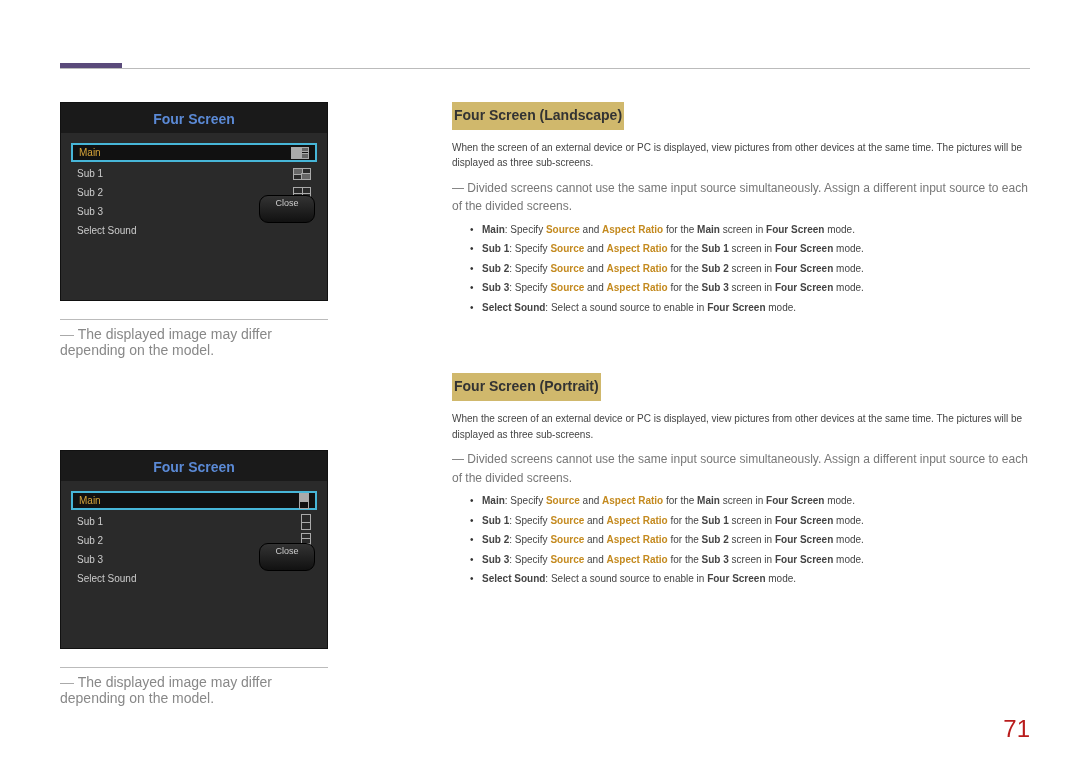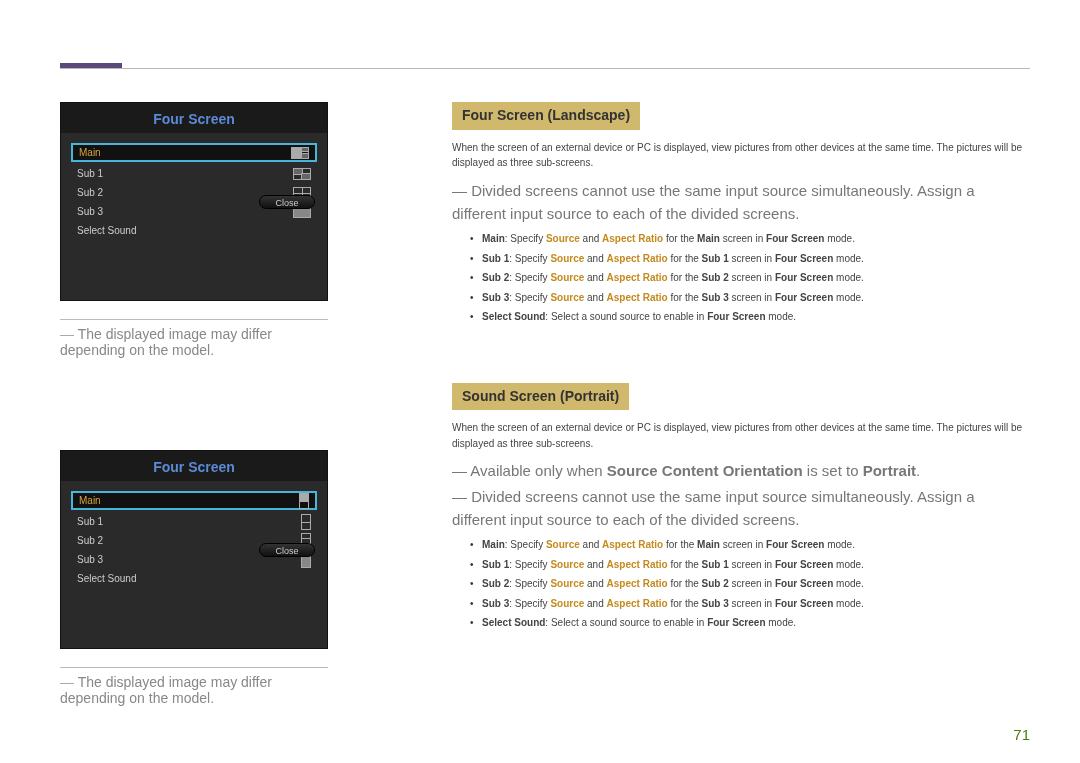--- a/index.html
+++ b/index.html
@@ -24,22 +24,22 @@
     top: 63px;
     left: 60px;
     width: 62px;
     height: 6px;
     background: #5a4a7a;
   }
   .page-number {
     position: absolute;
     bottom: 20px;
     right: 50px;
-    font-size: 15px;
-    color: #4d7c0f;
+    font-size: 24px;
+    color: #b91c1c;
     font-weight: 300;
   }
 
   .left-col {
     position: absolute;
     left: 60px;
     top: 102px;
     width: 280px;
   }
   .right-col {
@@ -117,21 +117,21 @@
   .layout-icon.p-sub2::before { content:"";position:absolute;top:33%;left:0;right:0;height:1px;background:#aaa;}
   .layout-icon.p-sub2::after { content:"";position:absolute;top:66%;left:0;right:0;height:1px;background:#aaa;}
   .layout-icon.p-sub3 { background:#888; }
   .layout-icon.p-sound { border:none; }
 
   .osd-close {
     position: absolute;
     right: 12px;
     top: 92px;
     width: 56px;
-    height: 14px;
+    height: 28px;
     border-radius: 9px;
     background: linear-gradient(#333, #111);
     border: 1px solid #000;
     color: #ccc;
     font-size: 9px;
     text-align: center;
     line-height: 15px;
   }
 
   .caption-sep {
@@ -149,25 +149,25 @@
     color: #aaa;
   }
 
   
   .section-heading {
     display: inline-block;
     background: #d0b86c;
     color: #333;
     font-size: 14px;
     font-weight: 600;
-    padding: 3px 10px;
+    padding: 3px 2px;
     margin-bottom: 10px;
   }
   .para { margin-bottom: 8px; }
-  .note-line { color: #777; font-size: 15px; margin: 2px 0 2px 0; }
+  .note-line { color: #777; font-size: 12px; margin: 2px 0 2px 0; }
   .note-line::before { content:"― "; }
   ul.bullets { list-style: none; margin: 6px 0 0 18px; }
   ul.bullets li { position: relative; padding-left: 12px; margin-bottom: 4px; }
   ul.bullets li::before { content:"•"; position:absolute; left:0; color:#333; }
   .b { font-weight: 700; }
   .bo { font-weight: 700; color: #c48a1f; margin-top: 44px; }
 
   .section2 { margin-top: 58px; }
   .left-block2 { margin-top: 92px; }
 </style>
@@ -248,23 +248,22 @@
   <ul class="bullets">
     <li><span class="b">Main</span><span>: Specify </span><span class="bo">Source</span><span> and </span><span class="bo">Aspect Ratio</span><span> for the </span><span class="b">Main</span><span> screen in </span><span class="b">Four Screen</span><span> mode.</span></li>
     <li><span class="b">Sub 1</span><span>: Specify </span><span class="bo">Source</span><span> and </span><span class="bo">Aspect Ratio</span><span> for the </span><span class="b">Sub 1</span><span> screen in </span><span class="b">Four Screen</span><span> mode.</span></li>
     <li><span class="b">Sub 2</span><span>: Specify </span><span class="bo">Source</span><span> and </span><span class="bo">Aspect Ratio</span><span> for the </span><span class="b">Sub 2</span><span> screen in </span><span class="b">Four Screen</span><span> mode.</span></li>
     <li><span class="b">Sub 3</span><span>: Specify </span><span class="bo">Source</span><span> and </span><span class="bo">Aspect Ratio</span><span> for the </span><span class="b">Sub 3</span><span> screen in </span><span class="b">Four Screen</span><span> mode.</span></li>
     <li><span class="b">Select Sound</span><span>: Select a sound source to enable in </span><span class="b">Four Screen</span><span> mode.</span></li>
   </ul>
 
   
   <div class="section2">
-    <div class="section-heading">Sound Screen (Portrait)</div>
+    <div class="section-heading">Four Screen (Portrait)</div>
     <div class="para">When the screen of an external device or PC is displayed, view pictures from other devices at the same time. The pictures will be displayed as three sub-screens.</div>
-    <div class="note-line"><span>Available only when </span><span class="b">Source Content Orientation</span><span> is set to </span><span class="b">Portrait</span><span>.</span></div>
     <div class="note-line">Divided screens cannot use the same input source simultaneously. Assign a different input source to each of the divided screens.</div>
     <ul class="bullets">
       <li><span class="b">Main</span><span>: Specify </span><span class="bo">Source</span><span> and </span><span class="bo">Aspect Ratio</span><span> for the </span><span class="b">Main</span><span> screen in </span><span class="b">Four Screen</span><span> mode.</span></li>
       <li><span class="b">Sub 1</span><span>: Specify </span><span class="bo">Source</span><span> and </span><span class="bo">Aspect Ratio</span><span> for the </span><span class="b">Sub 1</span><span> screen in </span><span class="b">Four Screen</span><span> mode.</span></li>
       <li><span class="b">Sub 2</span><span>: Specify </span><span class="bo">Source</span><span> and </span><span class="bo">Aspect Ratio</span><span> for the </span><span class="b">Sub 2</span><span> screen in </span><span class="b">Four Screen</span><span> mode.</span></li>
       <li><span class="b">Sub 3</span><span>: Specify </span><span class="bo">Source</span><span> and </span><span class="bo">Aspect Ratio</span><span> for the </span><span class="b">Sub 3</span><span> screen in </span><span class="b">Four Screen</span><span> mode.</span></li>
       <li><span class="b">Select Sound</span><span>: Select a sound source to enable in </span><span class="b">Four Screen</span><span> mode.</span></li>
     </ul>
   </div>
 </div>

